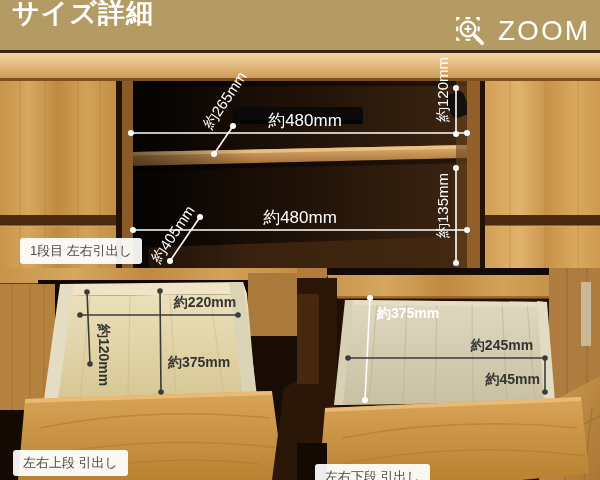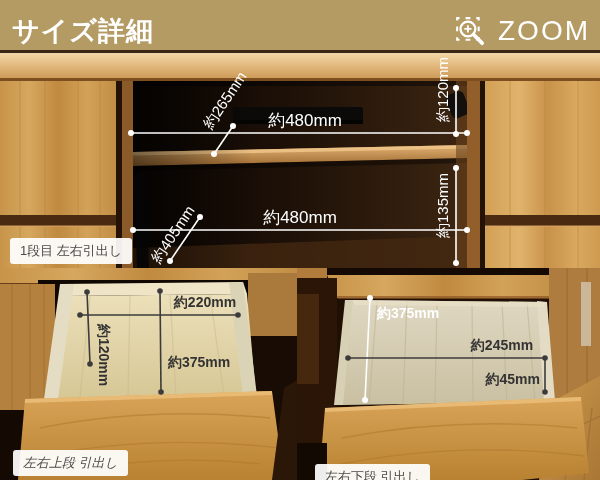--- a/index.html
+++ b/index.html
@@ -1,35 +1,35 @@
 <!DOCTYPE html>
 <html><head>
 <meta charset="utf-8">
 <style>
   html,body{margin:0;padding:0;background:#fff;}
   .stage{position:relative;width:600px;height:480px;overflow:hidden;background:#b39b63;
          font-family:"Liberation Sans",sans-serif;}
   
   .header{position:absolute;top:0;left:0;width:600px;height:62px;background:#b39b63;
-          display:flex;align-items:center;justify-content:space-between;box-sizing:border-box;
+          display:flex;justify-content:space-between;box-sizing:border-box;
           padding:0 10px 0 12px;}
   .title{color:#fff;font-size:27px;font-weight:bold;letter-spacing:1px;line-height:1;}
   .zoom-btn{display:flex;align-items:center;gap:12px;background:none;border:none;padding:0;margin:0;
             color:#fff;cursor:pointer;font-family:inherit;}
   .zoom-text{font-size:28px;letter-spacing:2px;line-height:1;color:#fff;}
   
   svg.photo{position:absolute;display:block;}
   #photo-top{top:50px;left:0;}
   #photo-bl{top:268px;left:0;}
   #photo-br{top:268px;left:297px;}
   
   .caption{position:absolute;background:rgba(255,255,255,.93);color:#4a4a4a;font-size:13px;
            line-height:1;padding:6px 10px 7px;border-radius:3px;white-space:nowrap;}
-  #cap-top{left:10px;top:238px;}
-  #cap-bl{left:13px;top:450px;font-style:italic;}
+  #cap-top{left:20px;top:238px;}
+  #cap-bl{left:13px;top:450px;}
   #cap-br{left:315px;top:464px;}
   
   .lnL{stroke:#fff;stroke-width:1.6;}
   .lnD{stroke:#3b3b3b;stroke-width:1.6;}
   .dotL{fill:#fff;}
   .dotD{fill:#3b3b3b;}
   text.tLW{fill:#fff;font-size:17px;font-family:"Liberation Sans",sans-serif;}
   text.tL{fill:#fff;font-size:15px;font-family:"Liberation Sans",sans-serif;}
   text.tD{fill:#333;font-size:14px;font-weight:bold;font-family:"Liberation Sans",sans-serif;}
   text.tDW{fill:#fff;font-size:14px;font-weight:bold;font-family:"Liberation Sans",sans-serif;}

